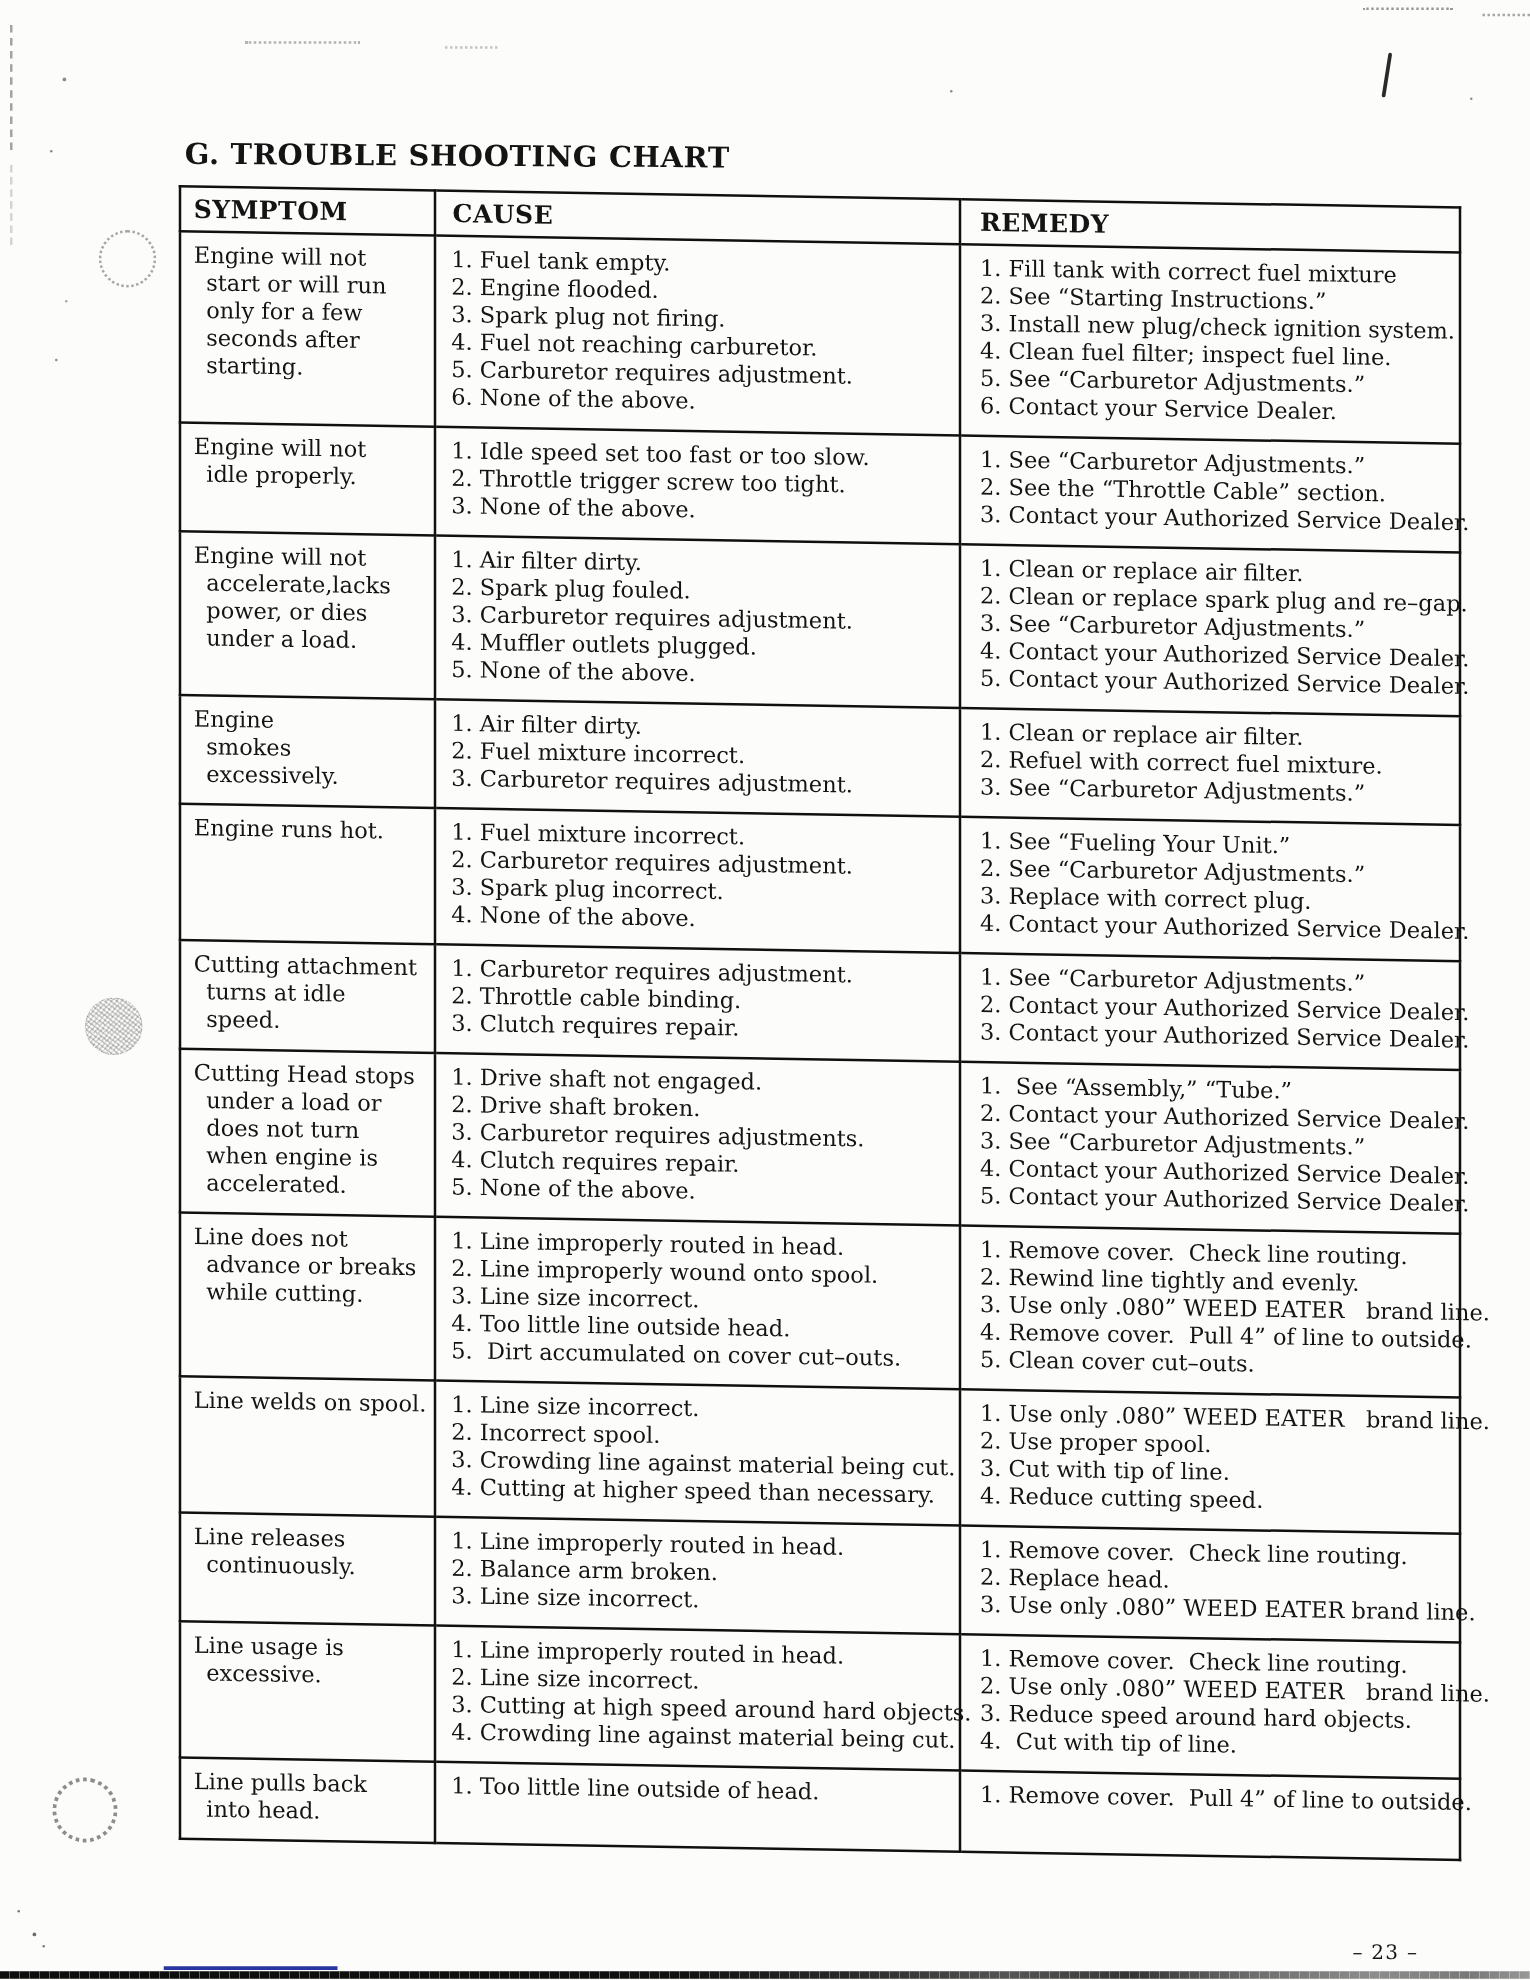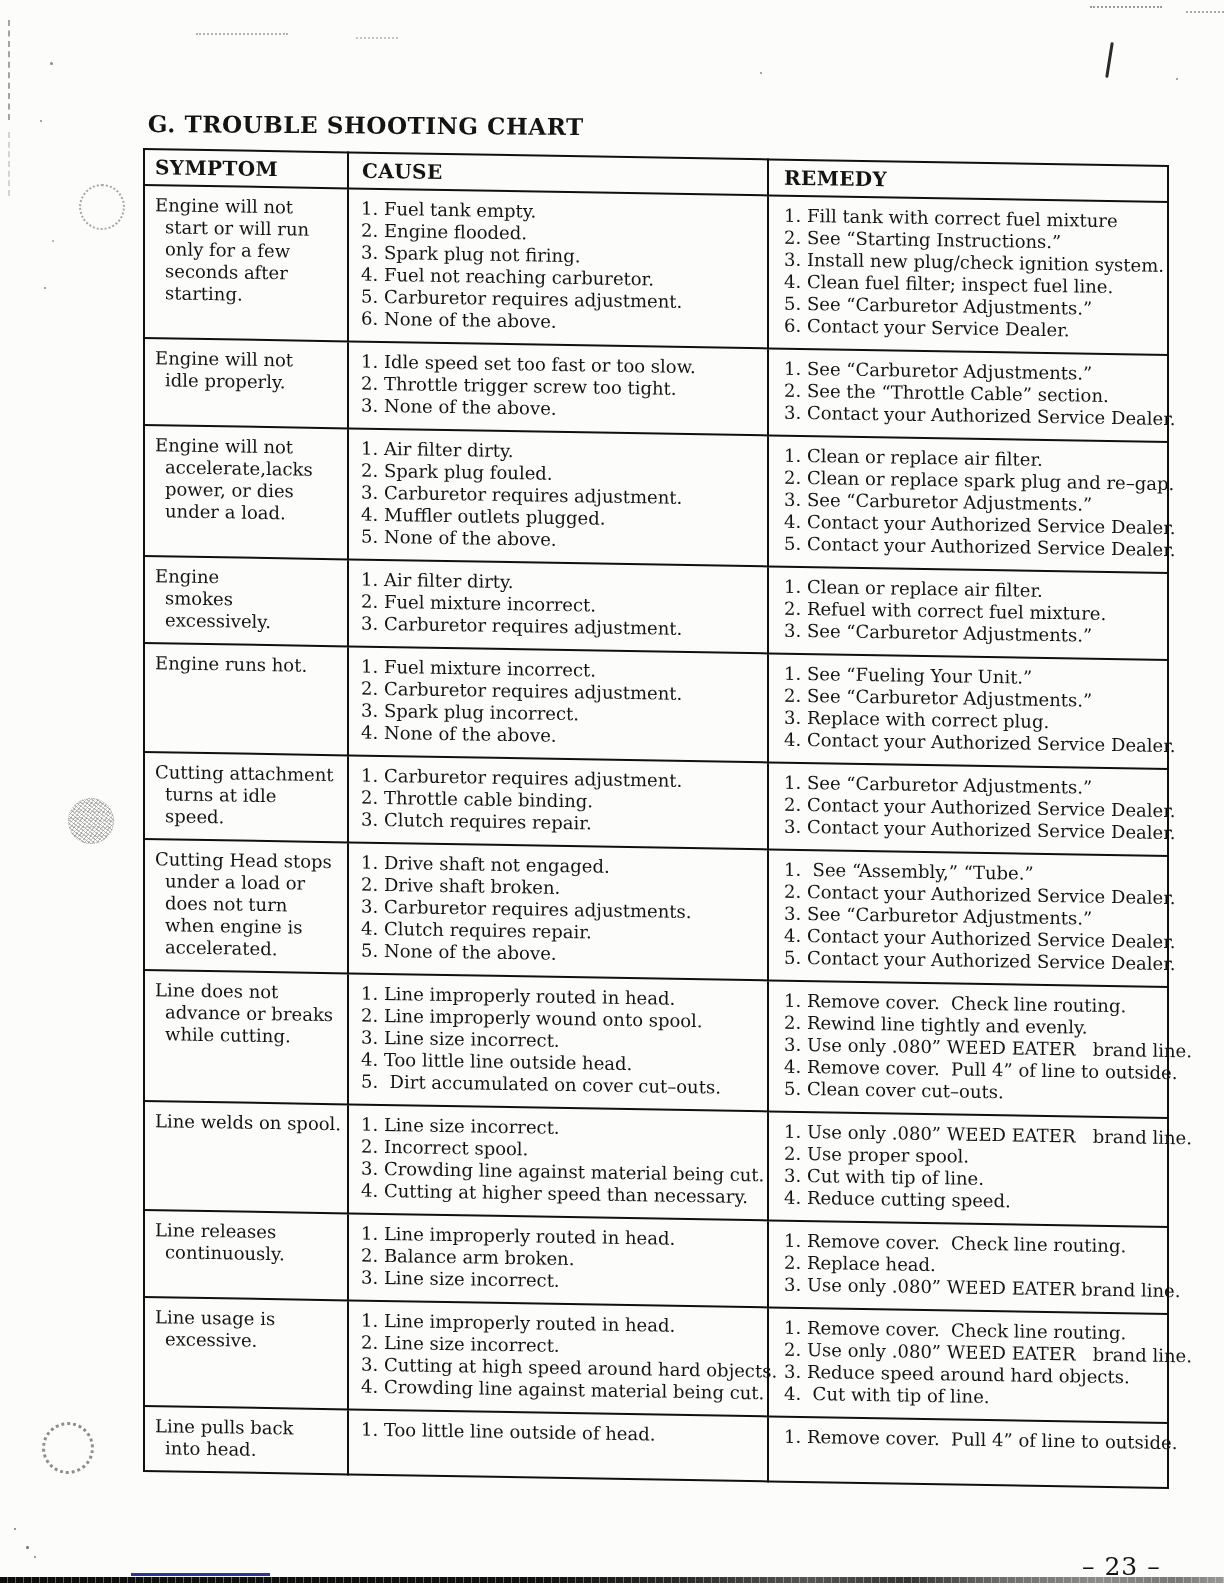--- a/index.html
+++ b/index.html
@@ -48,21 +48,21 @@
     font-size:18px;line-height:22px;
     padding:8px 3px 11px 10px;
   }
   td.cause-cell{padding-left:12px;}
   td.remedy-cell{padding-left:15px;}
   .sym-line,.cell-line{white-space:pre;}
   .sym-line + .sym-line{padding-left:10px;}
   
   .page-number{
     position:absolute;left:1082px;top:1552px;
-    font-size:25px;letter-spacing:1px;white-space:pre;
+    font-size:16px;letter-spacing:1px;white-space:pre;
   }
   
   .hole{position:absolute;border-radius:50%;}
   .hole-top{
     left:79px;top:184px;width:42px;height:42px;
     border:2px dotted rgba(130,130,130,.7);
   }
   .hole-middle{
     left:68px;top:798px;width:44px;height:44px;
     background:

